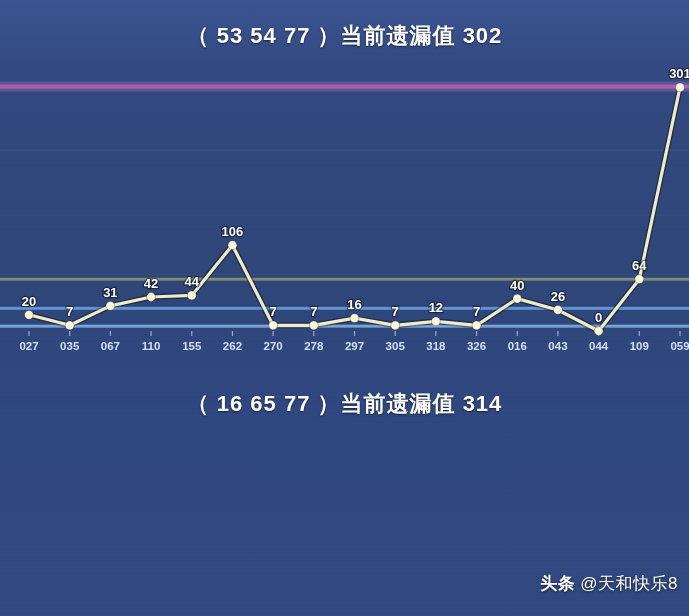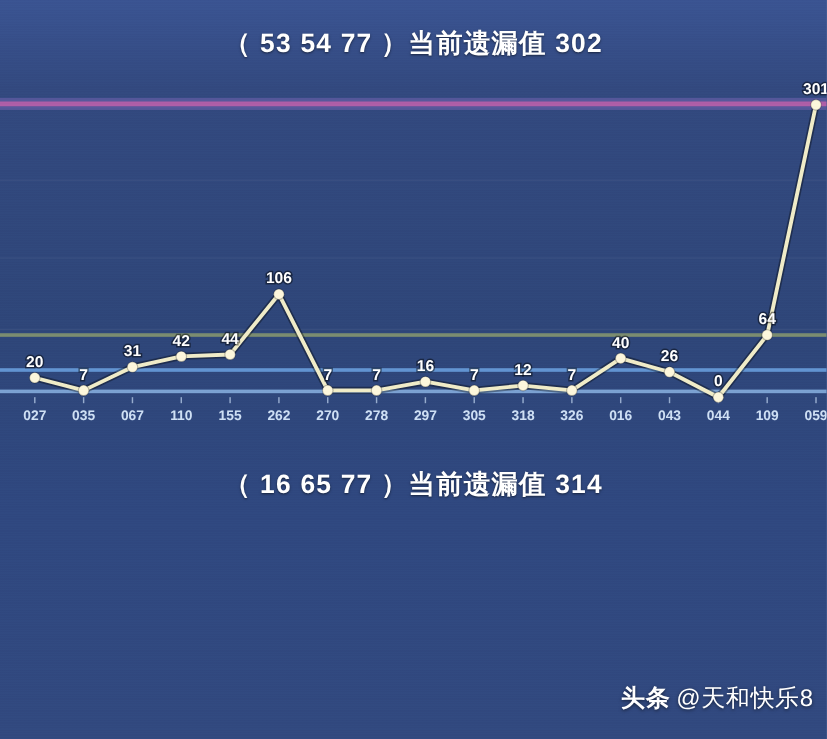--- a/index.html
+++ b/index.html
@@ -38,21 +38,21 @@
   #panel2 .panel-head{ top:27px; }
 
   .plot{ position:absolute; left:0; width:689px; }
   #plot1{ top:58px;  height:304px; }
 
   .plot svg{ display:block; width:689px; height:100%; }
 
   
   .watermark{
     position:absolute; right:11px; bottom:21px;
-    color:#ffffff; font-size:20px; font-weight:bold;
+    color:#ffffff; font-size:17px; font-weight:bold;
     text-shadow:0 1px 3px rgba(0,0,0,.6);
     white-space:nowrap;
     letter-spacing:.5px;
   }
   .wm-logo{ margin-right:5px; }
   .wm-at{ font-weight:normal; }
 </style>
 </head>
 <body>
 

